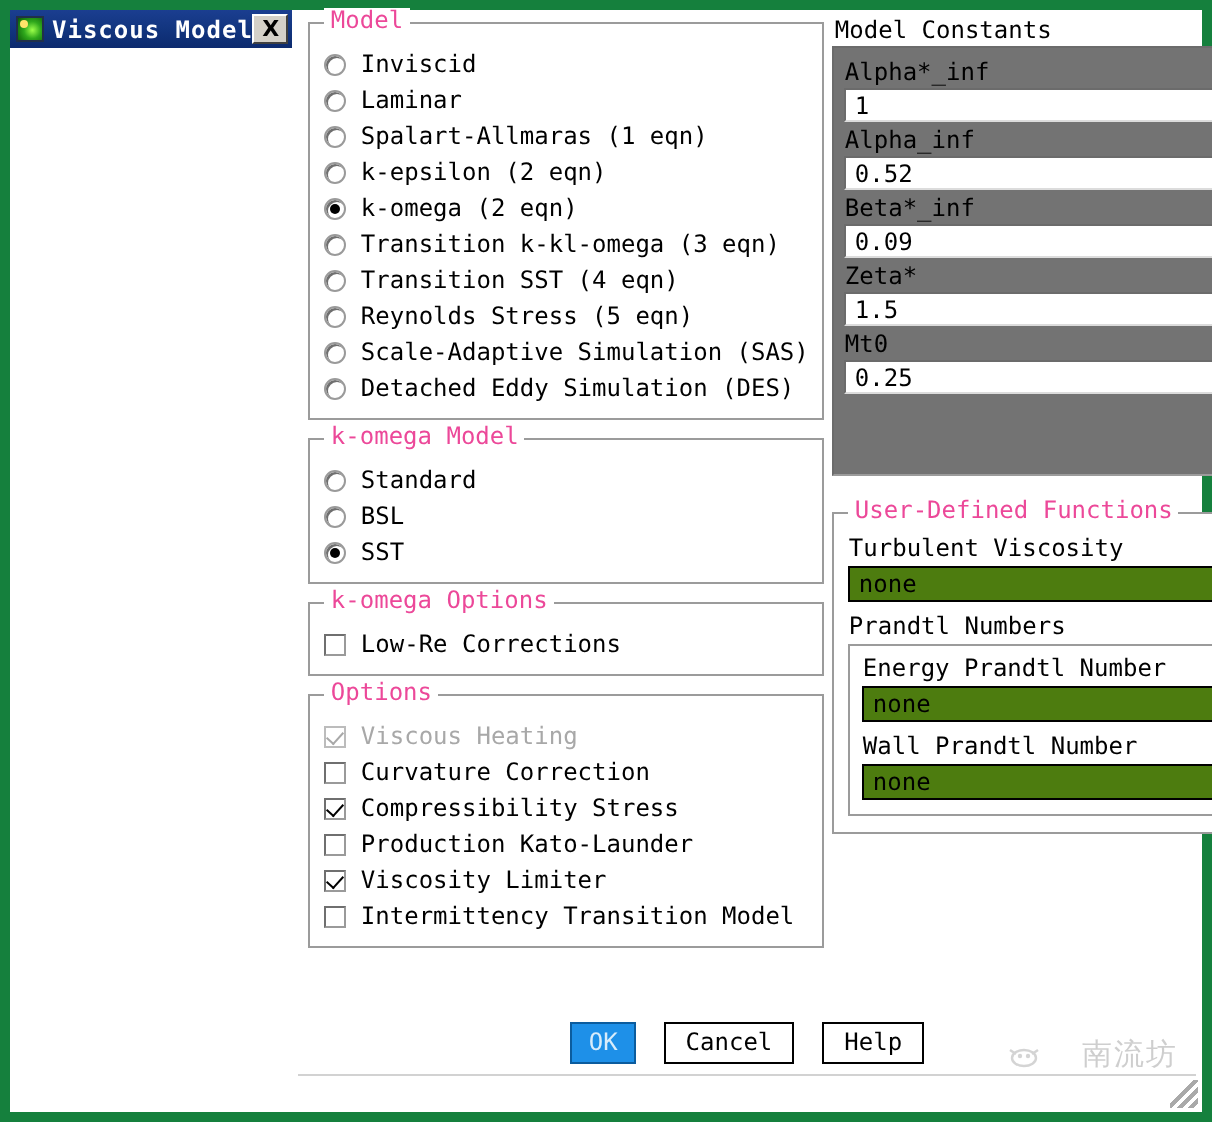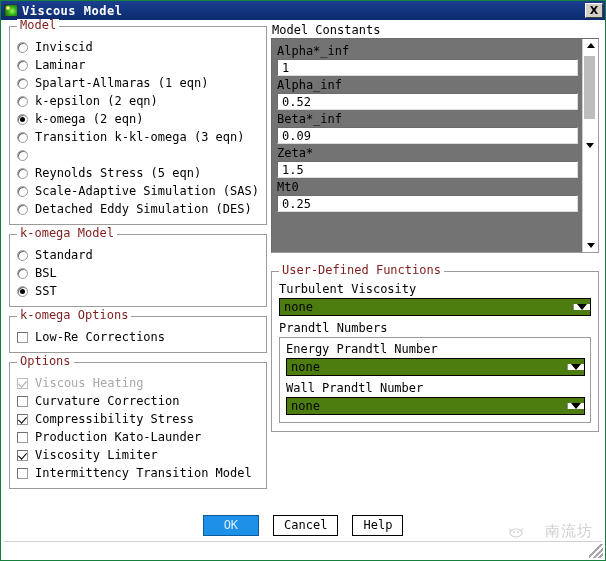--- a/index.html
+++ b/index.html
@@ -17,24 +17,24 @@
     overflow: hidden;
   }
 
   
   .window {
     position: absolute;
     left: 0; top: 0;
     width: 606px;
     height: 561px;
     background: #ffffff;
-    border: 1px solid #15803d;
-    box-sizing: border-box;
-    display: flex;
-    flex-direction: column;
+    border: 5px solid #15803d;
+    box-sizing: border-box;
+    display: flex;
+    flex-direction: row;
   }
 
   
   .titlebar {
     height: 19px;
     min-height: 19px;
     background: linear-gradient(to bottom, #1b3e90 0%, #12357f 50%, #0c2a6e 100%);
     display: flex;
     align-items: center;
     padding: 0 2px 0 3px;
@@ -127,21 +127,21 @@
   }
   .group > .group-title {
     position: absolute;
     top: -8px;
     left: 7px;
     background: #ffffff;
     padding: 0 3px;
     font-size: 12px;
     line-height: 13px;
     white-space: nowrap;
-    color: #7f1d1d;
+    color: #ec4899;
   }
   .group-body {
     padding: 11px 7px 6px 7px;
   }
 
   
   .opt-row {
     display: flex;
     align-items: center;
     height: 18px;
@@ -362,21 +362,21 @@
     text-align: center;
     box-sizing: border-box;
     cursor: default;
     color: #000000;
     white-space: nowrap;
   }
   .btn.primary {
     background: #1e90e8;
     border-color: #0b5c9e;
     color: #d8ecfb;
-    padding: 0 20px;
+    padding: 0 8px;
   }
 
   
   .watermark {
     position: absolute;
     right: 12px;
     bottom: 19px;
     display: flex;
     align-items: center;
     gap: 19px;
@@ -452,20 +452,21 @@
           <div class="opt-row">
             <span class="radio checked"></span>
             <span class="opt-label">k-omega (2 eqn)</span>
           </div>
           <div class="opt-row">
             <span class="radio"></span>
             <span class="opt-label">Transition k-kl-omega (3 eqn)</span>
           </div>
           <div class="opt-row">
             <span class="radio"></span>
+            <span class="opt-label">Transition SST (4 eqn)</span>
           </div>
           <div class="opt-row">
             <span class="radio"></span>
             <span class="opt-label">Reynolds Stress (5 eqn)</span>
           </div>
           <div class="opt-row">
             <span class="radio"></span>
             <span class="opt-label">Scale-Adaptive Simulation (SAS)</span>
           </div>
           <div class="opt-row">

